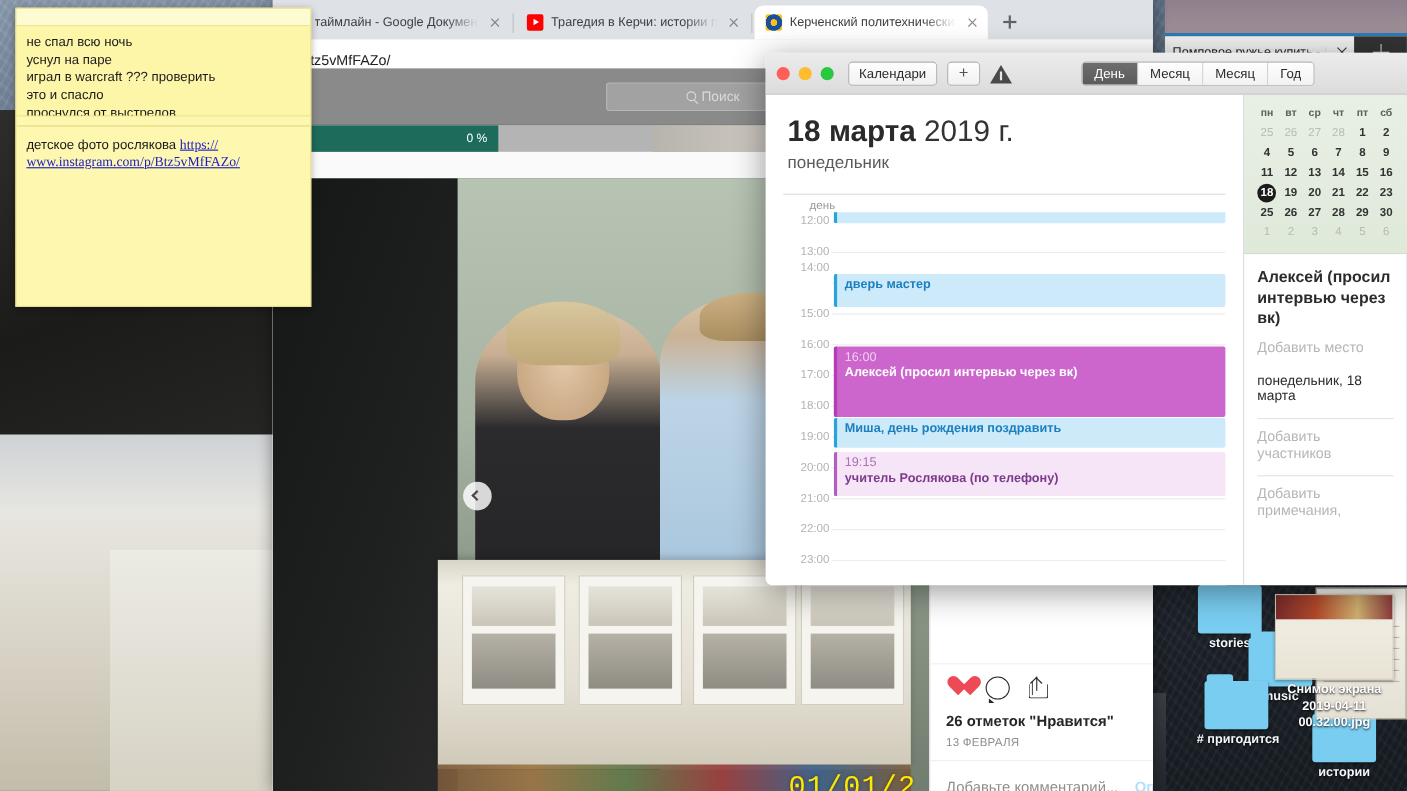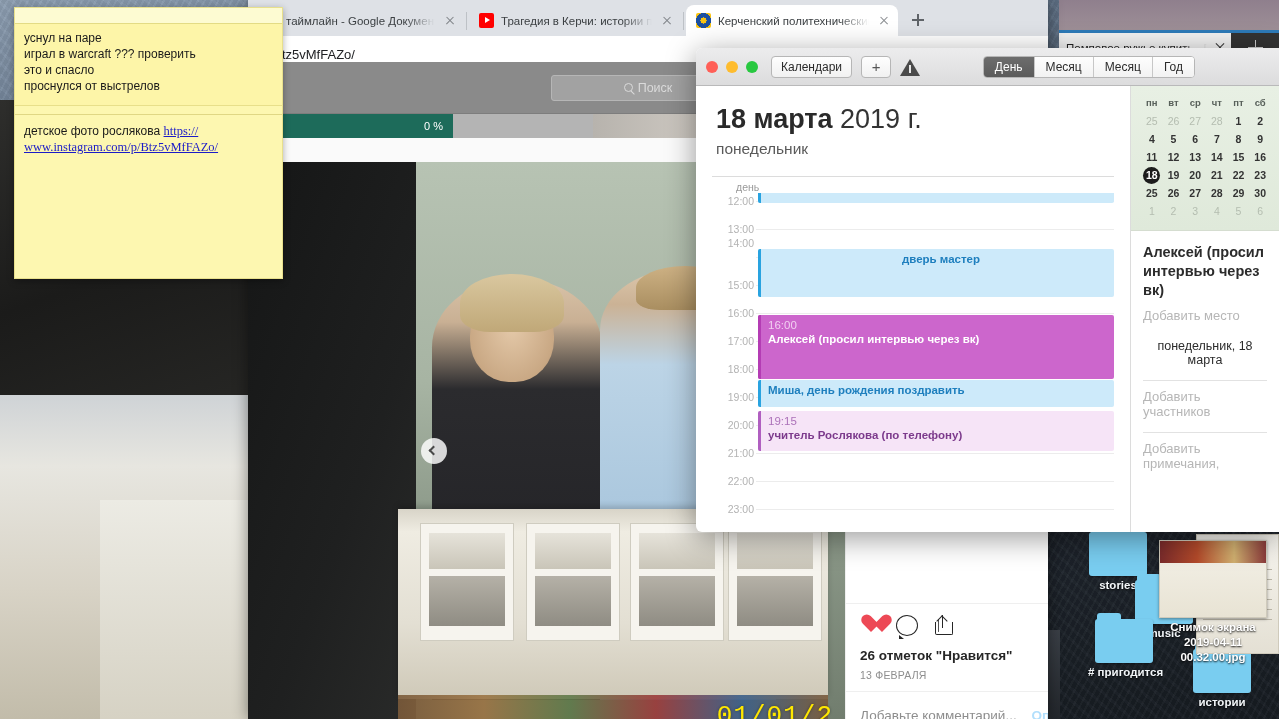--- a/index.html
+++ b/index.html
@@ -479,21 +479,21 @@
     content:""; position:absolute; left:50%; top:50%;
     width:17px; height:17px; margin:-8.5px 0 0 -8.5px;
     background:#1c1c1c; border-radius:50%; z-index:-1;
   }
   .mini-row > div.today { z-index:0; }
   .insp { padding: 12px 12px 0 12px; }
   .insp .title {
     font-size: 14.5px; font-weight:bold; color:#2c2c2c; line-height:19px;
   }
   .insp .muted { font-size: 13px; color:#b6b6b6; margin-top: 8px; }
-  .insp .strong { font-size: 12.5px; color:#2c2c2c; margin-top: 16px; text-align: center; }
+  .insp .strong { font-size: 12.5px; color:#2c2c2c; margin-top: 16px; }
   .insp hr { border:none; border-top:1px solid #e2e2e2; margin: 13px 0 0 0; }
 
   
   .sticky {
     position:absolute; left: 14px; top: 7px; width: 269px; height: 272px;
     background: #fdf7b0;
     box-shadow: 0 2px 7px rgba(0,0,0,.32);
     overflow:hidden;
     border: 1px solid #e8e08c;
   }
@@ -856,21 +856,21 @@
           <div class="hourlabel" style="top:226px">20:00</div>
           <div class="hourlabel" style="top:254px">21:00</div>
           <div class="hourlabel" style="top:282px">22:00</div>
           <div class="hourlabel" style="top:310px">23:00</div>
           <div class="hourlabel" style="top:338px">0:00</div>
 
           <div class="ev blue" style="top:-6px;height:16px;">
             <span class="bar"></span>
           </div>
 
-          <div class="ev blue" style="top:56px;height:48px;text-align:center;">
+          <div class="ev blue" style="top:56px;height:30px;">
             <span class="bar"></span>
             <div>дверь мастер</div>
           </div>
 
           <div class="ev purple" style="top:122px;height:64px;">
             <span class="bar"></span>
             <div class="t">16:00</div>
             <div style="font-weight:bold">Алексей (просил интервью через вк)</div>
           </div>
 
@@ -958,20 +958,21 @@
           <hr>
           <div class="muted">Добавить примечания,</div>
         </div>
       </div>
     </div>
   </div>
 
   <div class="sticky">
     <div class="sticky-title"></div>
     <div class="sticky-pane1">
+      <div>не спал всю ночь</div>
       <div>уснул на паре</div>
       <div>играл в warcraft ??? проверить</div>
       <div>это и спасло</div>
       <div>проснулся от выстрелов</div>
 
     </div>
     <div class="sticky-divider"></div>
     <div class="sticky-pane2">
       <span>детское фото рослякова </span><a href="#">https://</a><br>
       <a href="#">www.instagram.com/p/Btz5vMfFAZo/</a>

